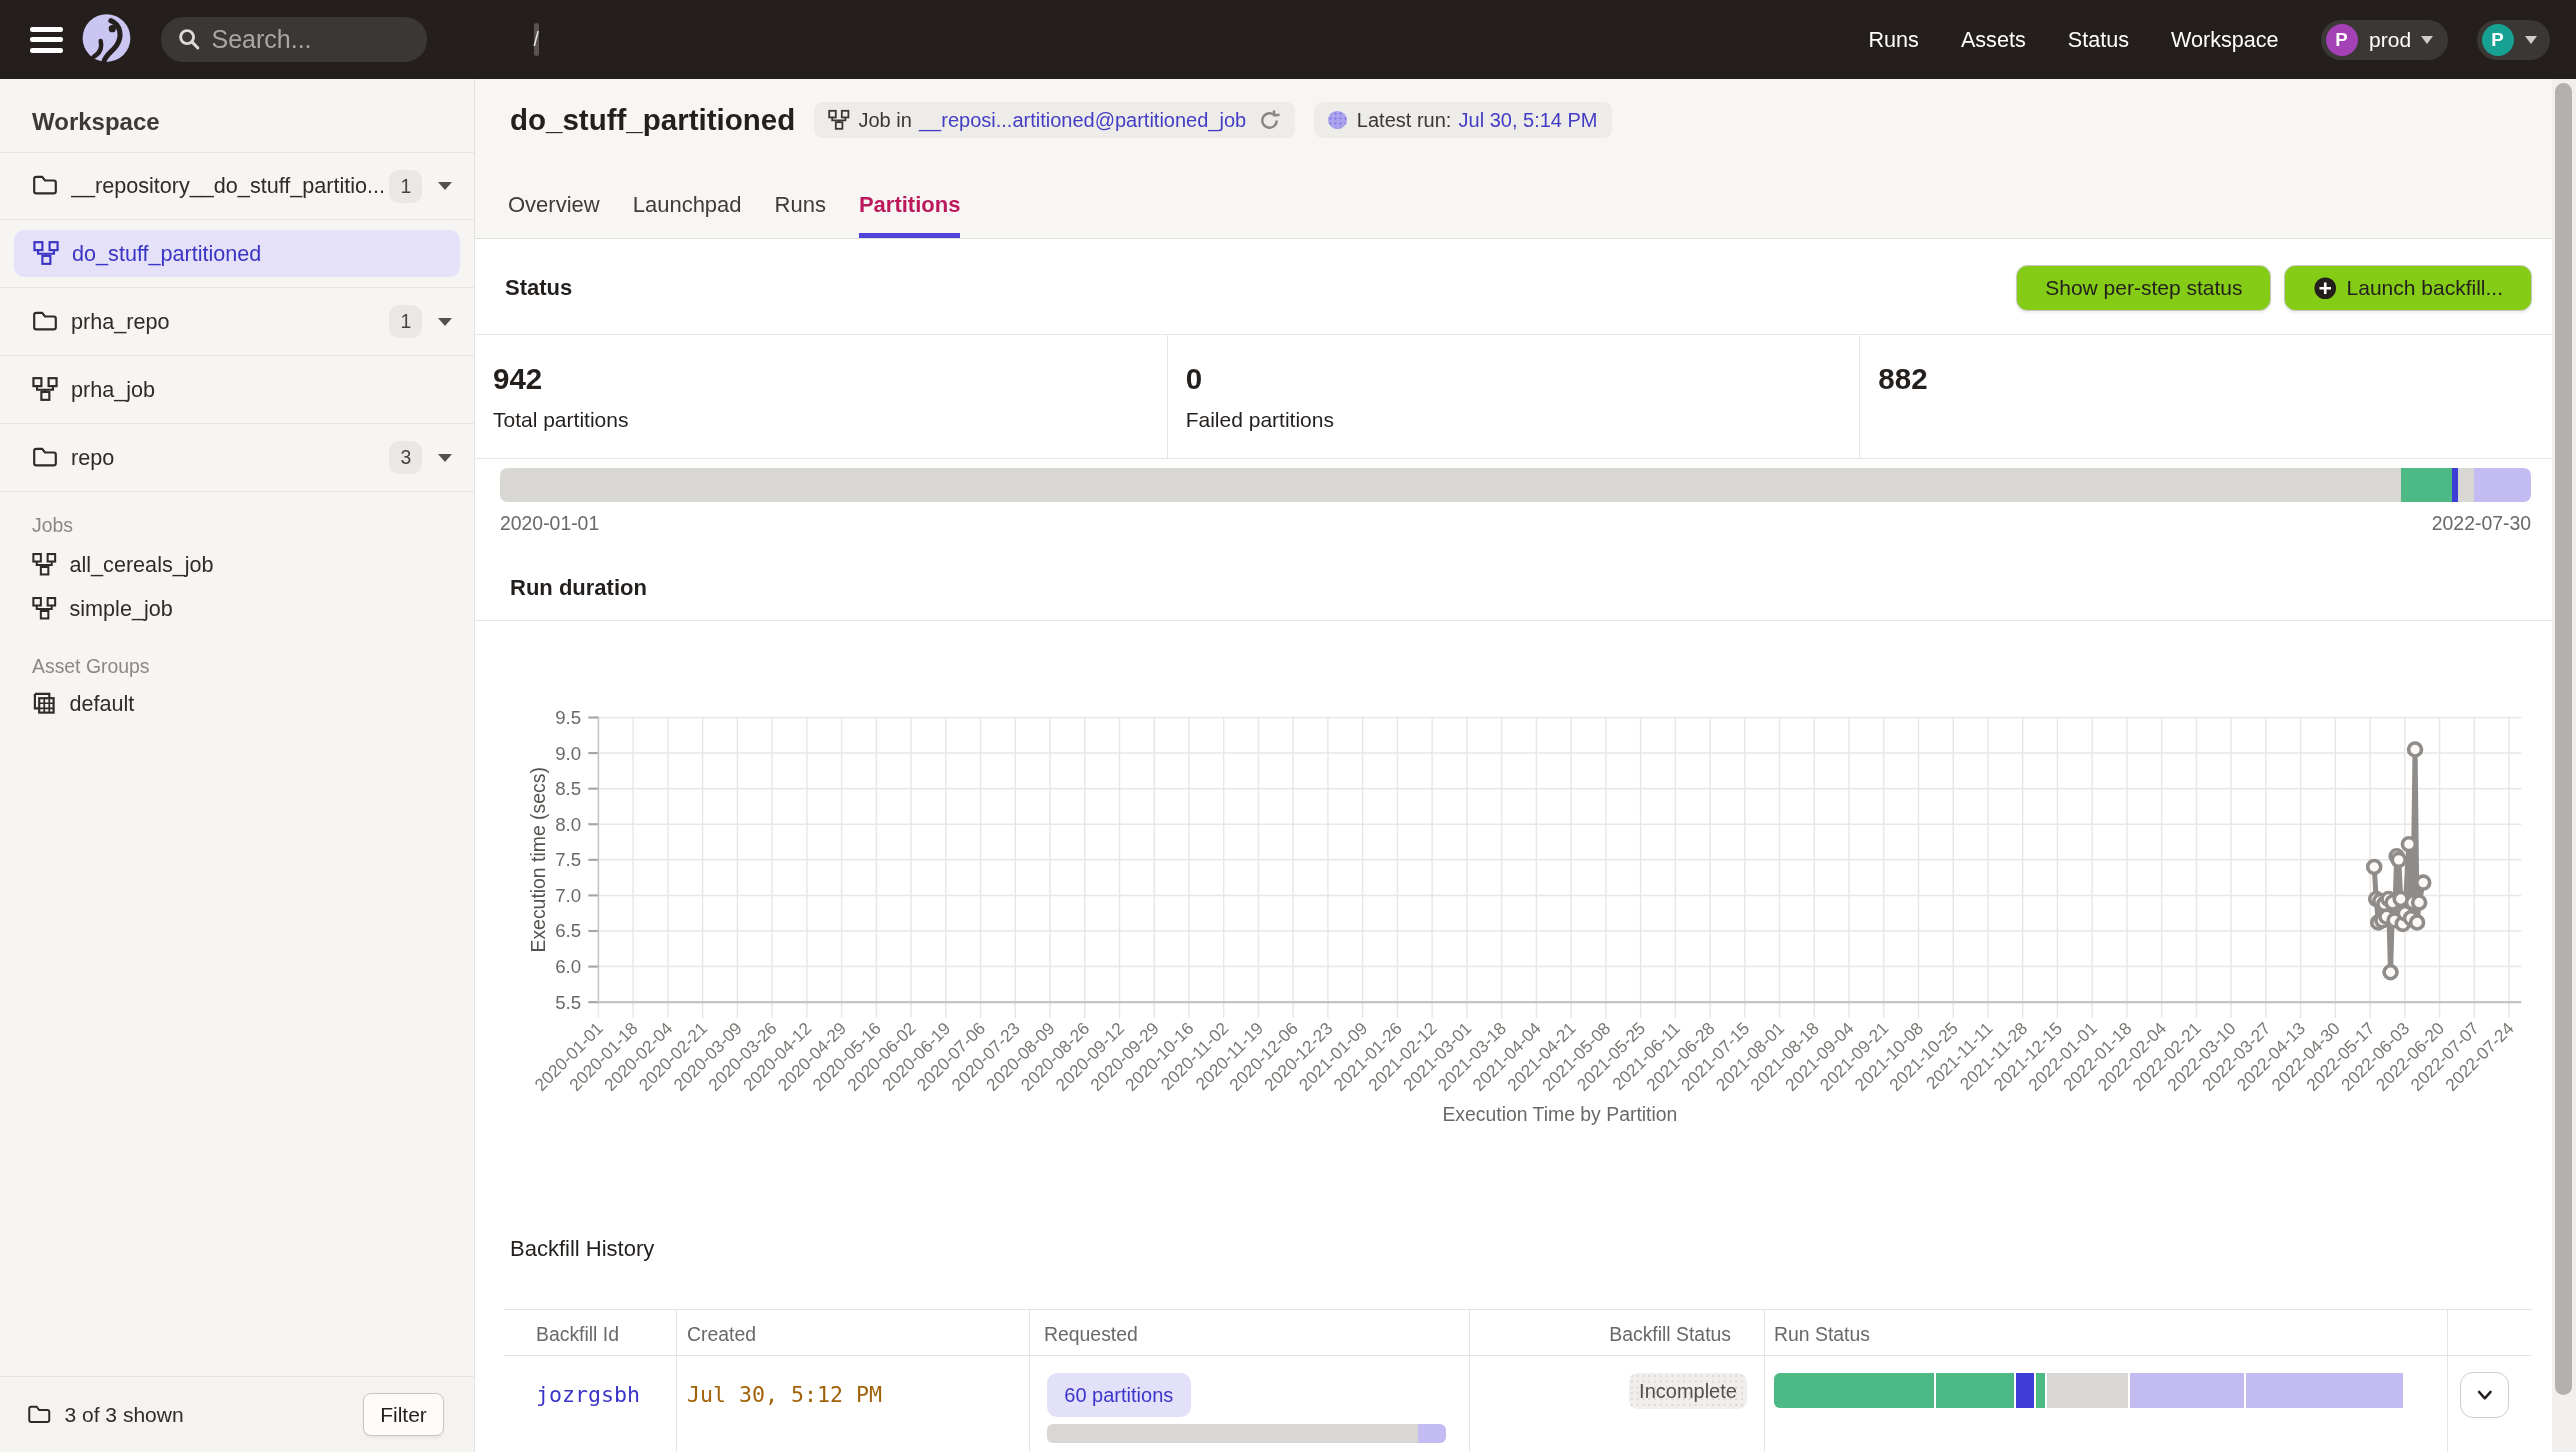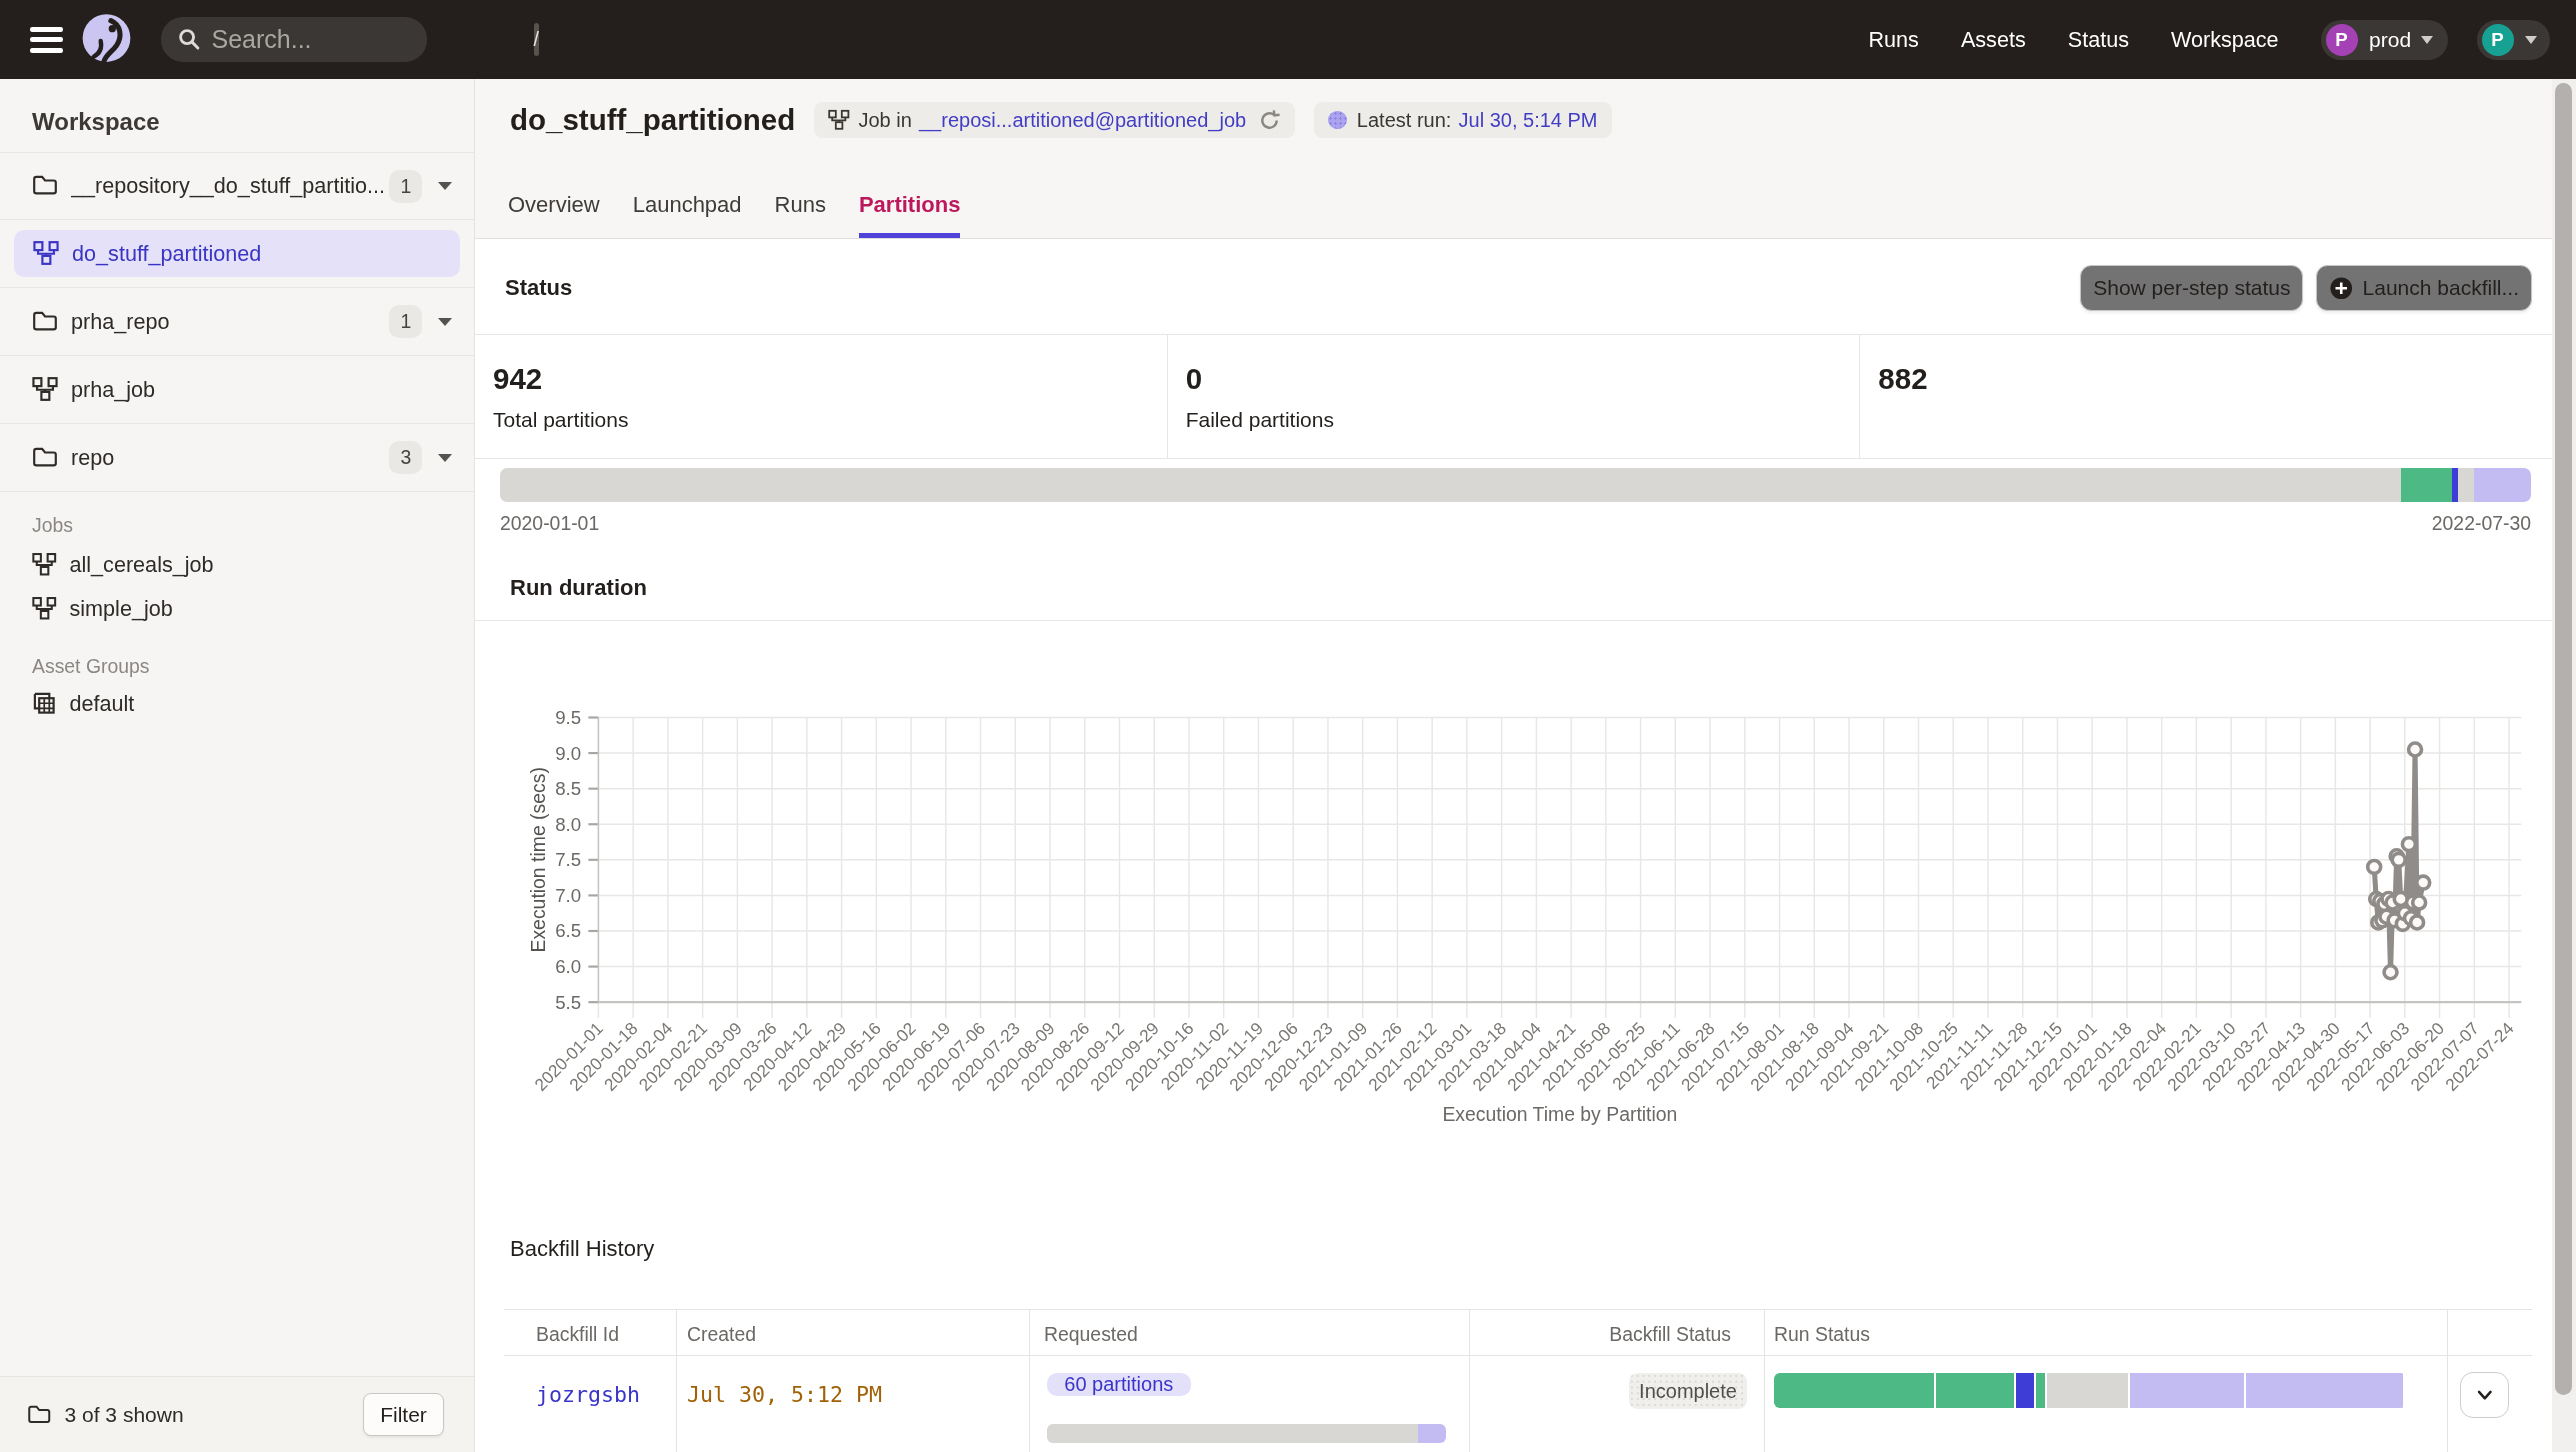--- a/index.html
+++ b/index.html
@@ -55,21 +55,21 @@
   .reload { margin-left:11.5px; cursor:pointer; display:flex; }
   .run-dot { width:18.7px; height:18.7px; border-radius:50%; margin-right:10px;
              background-color:#aca3ef; background-image:radial-gradient(#8b80e3 28%, transparent 30%); background-size:5px 5px; }
   .tabs { position:absolute; left:33px; bottom:0; display:flex; }
   .tab { font-size:22px; color:#3e3b38; margin-right:33px; padding-bottom:20px; cursor:pointer; position:relative; }
   .tab.active { color:#be185d; font-weight:600; }
   .tab.active::after { content:""; position:absolute; left:0; right:0; bottom:0; height:5px; background:#4f43d9; }
 
   .status-head { position:absolute; left:30px; top:196px; font-size:22px; font-weight:600; }
   .head-buttons { position:absolute; right:20px; top:186px; display:flex; }
-  .btn { height:46px; background:#737373; border:1.4px solid #c8c6c3; border-radius:11.5px; display:flex; align-items:center; padding:0 12px; font-size:21px; color:#231f1d; margin-left:13px; cursor:pointer; box-shadow:0 1.4px 2.9px rgba(0,0,0,.07); white-space:nowrap; }
+  .btn { height:46px; background:#84cc16; border:1.4px solid #c8c6c3; border-radius:11.5px; display:flex; align-items:center; padding:0 28px; font-size:21px; color:#231f1d; margin-left:13px; cursor:pointer; box-shadow:0 1.4px 2.9px rgba(0,0,0,.07); white-space:nowrap; }
   .btn .icon { margin-right:8.6px; display:flex; }
 
   .stats-row { position:absolute; left:0; top:255px; width:100%; height:125px; border-top:1.4px solid #e8e6e3; border-bottom:1.4px solid #e8e6e3; display:flex; }
   .stat-cell { flex:1; padding:27px 0 0 18px; border-right:1.4px solid #e8e6e3; }
   .stat-cell:last-child { border-right:none; }
   .stat-value { font-size:29.5px; font-weight:600; color:#231f1d; }
   .stat-label { font-size:21px; color:#231f1d; margin-top:11.5px; }
 
   .partition-bar { position:absolute; left:25px; top:389px; width:2031px; height:34px; border-radius:7.2px; overflow:hidden; display:flex; }
   .bar-dates { position:absolute; left:25px; top:433px; width:2031px; display:flex; justify-content:space-between; font-size:19.4px; color:#6b6865; }
@@ -78,21 +78,21 @@
   .rd-divider { position:absolute; left:0; top:541px; width:100%; height:1.4px; background:#eae8e5; }
   .chart-wrap { position:absolute; left:0; top:604px; width:2077px; height:496px; }
 
   .backfill-head { position:absolute; left:35px; top:1157px; font-size:22px; font-weight:400; }
 
   .bf-table { position:absolute; left:29px; top:1230px; width:2028px; height:142px; border-top:1.4px solid #e6e4e2; }
   .bf-vline { position:absolute; top:0; bottom:-79px; width:1.4px; background:#e6e4e2; }
   .bf-header-bottom { position:absolute; left:0; top:45px; width:100%; height:1.4px; background:#e6e4e2; }
   .bf-col-head { position:absolute; top:13px; font-size:19.4px; color:#6b6865; white-space:nowrap; }
   .bf-cell-text { position:absolute; top:72px; font-size:21.6px; }
-  .req-pill { position:absolute; left:543px; top:63px; height:23px; background:#e3e0fa; border-radius:10px; color:#3a35c8; font-size:20px; display:flex; align-items:center; padding:0 17.3px; cursor:pointer; }
+  .req-pill { position:absolute; left:543px; top:63px; height:44px; background:#e3e0fa; border-radius:10px; color:#3a35c8; font-size:20px; display:flex; align-items:center; padding:0 17.3px; cursor:pointer; }
   .req-bar { position:absolute; left:543px; top:114px; width:399px; height:18.7px; border-radius:5.8px; overflow:hidden; display:flex; }
   .req-dates { position:absolute; left:543px; top:140px; width:399px; display:flex; justify-content:space-between; font-size:18.7px; color:#6b6865; }
   .status-pill { position:absolute; left:1125px; top:63px; width:118px; height:36px; border-radius:8.6px; font-size:20px; color:#514e4b; display:flex; align-items:center; justify-content:center;
                  background-color:#f0efec; background-image:radial-gradient(#dbd9d5 30%, transparent 32%); background-size:5.8px 5.8px; }
   .run-bar { position:absolute; left:1270px; top:63px; width:633px; height:35px; border-radius:5.8px; overflow:hidden; display:flex; }
   .run-bar > div + div { border-left:2.2px solid #fff; }
   .row-expand { position:absolute; left:1956px; top:62px; width:49px; height:46px; background:#fff; border:1.4px solid #cfcdca; border-radius:13px; display:flex; align-items:center; justify-content:center; cursor:pointer; }
 
   
   .scroll-track { position:absolute; right:0; top:79px; width:24.5px; height:1373px; background:#f1f0ee; }

